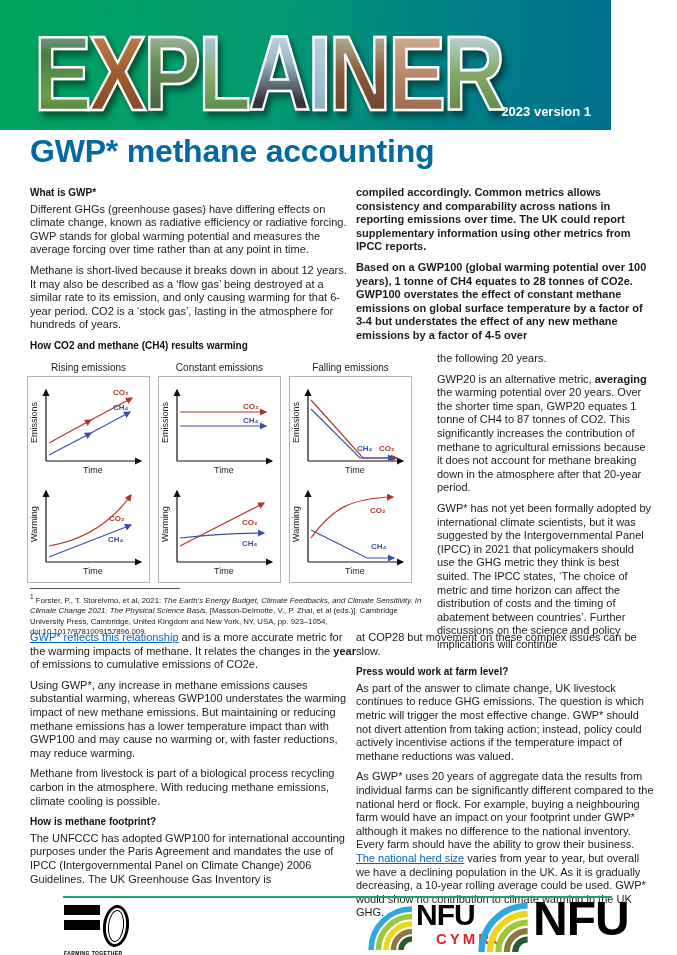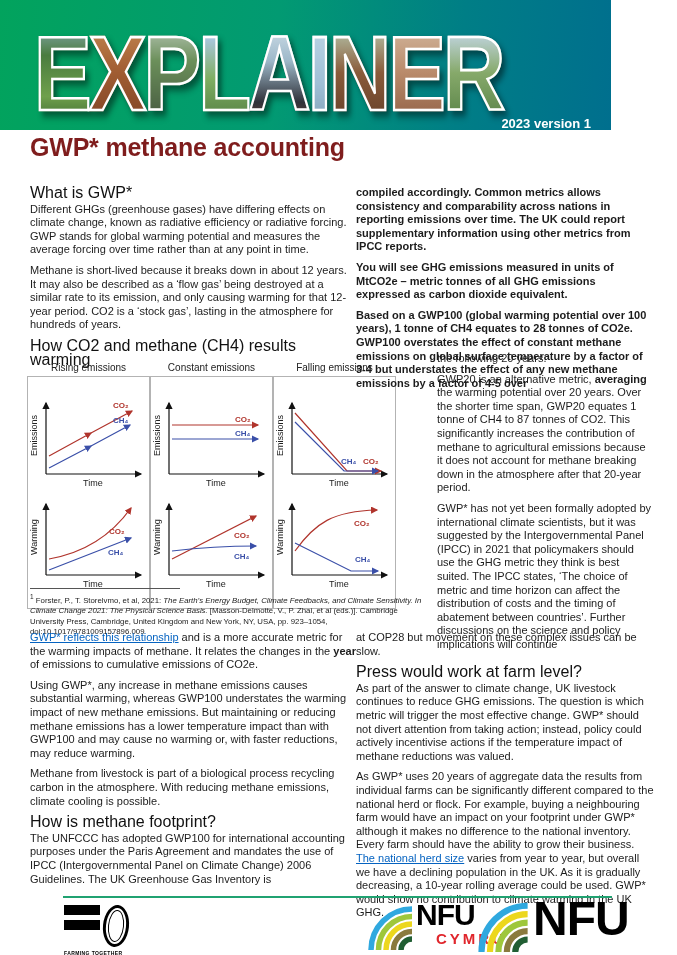--- a/index.html
+++ b/index.html
@@ -17,45 +17,45 @@
   .wordmark span{-webkit-background-clip:text;background-clip:text;color:transparent;}
   .l1{background-image:linear-gradient(180deg,#9ab7d8 0%,#4a7c3f 35%,#6fa04c 70%,#2f5b2a 100%);}
   .l2{background-image:linear-gradient(180deg,#c98f56 0%,#a05c32 50%,#7a3f22 100%);}
   .l3{background-image:linear-gradient(180deg,#cfd8d2 0%,#6b8f5a 40%,#3e4e3a 100%);}
   .l4{background-image:linear-gradient(180deg,#aac7e0 20%,#7fae62 55%,#49743c 100%);}
   .l5{background-image:linear-gradient(180deg,#dfeaf2 0%,#9db8c9 40%,#30323a 75%,#7e4a3a 100%);}
   .l6{background-image:linear-gradient(180deg,#c2d9e8 0%,#9fbfd6 60%,#7d9db4 100%);}
   .l7{background-image:linear-gradient(180deg,#b7c9b0 10%,#8a5b3a 50%,#5e3a24 100%);}
   .l8{background-image:linear-gradient(180deg,#d8c0a8 0%,#b98a6a 50%,#8a5a40 100%);}
   .l9{background-image:linear-gradient(180deg,#c3d6e4 15%,#86a96a 50%,#4f7a40 100%);}
-  .version{position:absolute;right:20px;top:116px;color:#ffffff;font-weight:bold;font-size:13px;}
-
-  
-  .doc-title{position:absolute;left:30px;top:133px;margin:0;font-size:25px;font-weight:bold;
-             color:#7f1d1d;letter-spacing:-0.2px;}
+  .version{position:absolute;right:20px;top:104px;color:#ffffff;font-weight:bold;font-size:13px;}
+
+  
+  .doc-title{position:absolute;left:30px;top:133px;margin:0;font-size:32px;font-weight:bold;
+             color:#0369a1;letter-spacing:-0.2px;}
 
   
   .col{position:absolute;font-size:11px;line-height:13.6px;color:#1c1c1c;}
   .col p{margin:0 0 7px 0;}
-  .col h3{margin:0 0 3px 0;font-size:16px;font-weight:normal;color:#111;}
+  .col h3{margin:0 0 3px 0;font-size:10px;font-weight:bold;color:#111;}
   .col .h-space{margin-top:2px;}
   a.doclink{color:#0563c1;text-decoration:underline;cursor:pointer;}
   .bold{font-weight:bold;}
   #left-a{left:30px;top:186px;width:325px;}
   #left-b{left:30px;top:631px;width:328px;}
   #right-a{left:356px;top:186px;width:296px;font-weight:bold;}
   #right-b{left:437px;top:352px;width:215px;}
   #right-c{left:356px;top:631px;width:300px;}
   .tail-line{margin:0 0 6px 0;}
 
   
-  .figure{position:absolute;left:27px;top:362px;width:394px;display:flex;gap:0;}
+  .figure{position:absolute;left:27px;top:362px;width:394px;display:flex;gap:8px;}
   .panel{width:123px;}
   .panel-title{text-align:center;font-size:10px;color:#222;margin-bottom:3px;}
-  .panel-box{border:1px solid #b3b3b3;background:#fff;height:197px;padding:17px 0;
+  .panel-box{border:1px solid #b3b3b3;background:#fff;height:197px;padding:4px 0;
              display:flex;flex-direction:column;justify-content:space-between;}
   .minichart{display:block;margin:0 auto;}
   .ax{stroke:#111;stroke-width:1.2;}
   .ser-red{stroke:#b0342c;stroke-width:1.2;fill:none;}
   .ser-blue{stroke:#3a4fa8;stroke-width:1.2;fill:none;}
   .lbl-red{fill:#b0342c;font-size:8px;font-weight:bold;font-family:"Liberation Sans",sans-serif;}
   .lbl-blue{fill:#3a4fa8;font-size:8px;font-weight:bold;font-family:"Liberation Sans",sans-serif;}
   .axlbl{fill:#222;font-size:9px;font-family:"Liberation Sans",sans-serif;}
 
   
@@ -101,21 +101,21 @@
   <div class="masthead">
     <div class="wordmark"><span class="l1">E</span><span class="l2">X</span><span class="l3">P</span><span class="l4">L</span><span class="l5">A</span><span class="l6">I</span><span class="l7">N</span><span class="l8">E</span><span class="l9">R</span></div>
     <div class="version">2023 version 1</div>
   </div>
 
   <h1 class="doc-title">GWP* methane accounting</h1>
 
   <div class="col" id="left-a">
     <h3>What is GWP*</h3>
     <p>Different GHGs (greenhouse gases) have differing effects on climate change, known as radiative efficiency or radiative forcing. GWP stands for global warming potential and measures the average forcing over time rather than at any point in time.</p>
-    <p>Methane is short-lived because it breaks down in about 12 years. It may also be described as a ‘flow gas’ being destroyed at a similar rate to its emission, and only causing warming for that 12-year period. CO2 is a ‘stock gas’, lasting in the atmosphere for hundreds of years.</p>
+    <p>Methane is short-lived because it breaks down in about 12 years. It may also be described as a ‘flow gas’ being destroyed at a similar rate to its emission, and only causing warming for that 6-year period. CO2 is a ‘stock gas’, lasting in the atmosphere for hundreds of years.</p>
     <h3 class="h-space">How CO2 and methane (CH4) results warming</h3>
   </div>
 
   <div class="figure">
 
     <div class="panel">
       <div class="panel-title">Rising emissions</div>
       <div class="panel-box">
         <svg class="minichart" width="119" height="96" viewBox="0 0 119 96">
           <line class="ax" x1="17" y1="80" x2="17" y2="9" marker-end="url(#ak)"></line>
@@ -201,21 +201,20 @@
   <div class="col" id="left-b">
     <p><a class="doclink">GWP* reflects this relationship</a><span> and is a more accurate metric for the warming impacts of methane. It relates the changes in the </span><span class="bold">year</span><span> of emissions to cumulative emissions of CO2e.</span></p>
     <p>Using GWP*, any increase in methane emissions causes substantial warming, whereas GWP100 understates the warming impact of new methane emissions. But maintaining or reducing methane emissions has a lower temperature impact than with GWP100 and may cause no warming or, with faster reductions, may reduce warming.</p>
     <p>Methane from livestock is part of a biological process recycling carbon in the atmosphere. With reducing methane emissions, climate cooling is possible.</p>
     <h3 class="h-space">How is methane footprint?</h3>
     <p>The UNFCCC has adopted GWP100 for international accounting purposes under the Paris Agreement and mandates the use of IPCC (Intergovernmental Panel on Climate Change) 2006 Guidelines. The UK Greenhouse Gas Inventory is</p>
   </div>
 
   <div class="col" id="right-a">
     <p>compiled accordingly. Common metrics allows consistency and comparability across nations in reporting emissions over time. The UK could report supplementary information using other metrics from IPCC reports.</p>
-    <p>You will see GHG emissions measured in units of MtCO2e – metric tonnes of all GHG emissions expressed as carbon dioxide equivalent.</p>
     <p>Based on a GWP100 (global warming potential over 100 years), 1 tonne of CH4 equates to 28 tonnes of CO2e. GWP100 overstates the effect of constant methane emissions on global surface temperature by a factor of 3-4 but understates the effect of any new methane emissions by a factor of 4-5 over</p>
   </div>
 
   <div class="col" id="right-b">
     <p class="tail-line">the following 20 years.</p>
     <p><span>GWP20 is an alternative metric, </span><span class="bold">averaging</span><span> the warming potential over 20 years. Over the shorter time span, GWP20 equates 1 tonne of CH4 to 87 tonnes of CO2. This significantly increases the contribution of methane to agricultural emissions because it does not account for methane breaking down in the atmosphere after that 20-year period.</span></p>
     <p>GWP* has not yet been formally adopted by international climate scientists, but it was suggested by the Intergovernmental Panel (IPCC) in 2021 that policymakers should use the GHG metric they think is best suited. The IPCC states, ‘The choice of metric and time horizon can affect the distribution of costs and the timing of abatement between countries’. Further discussions on the science and policy implications will continue</p>
   </div>
 
   <div class="col" id="right-c">

